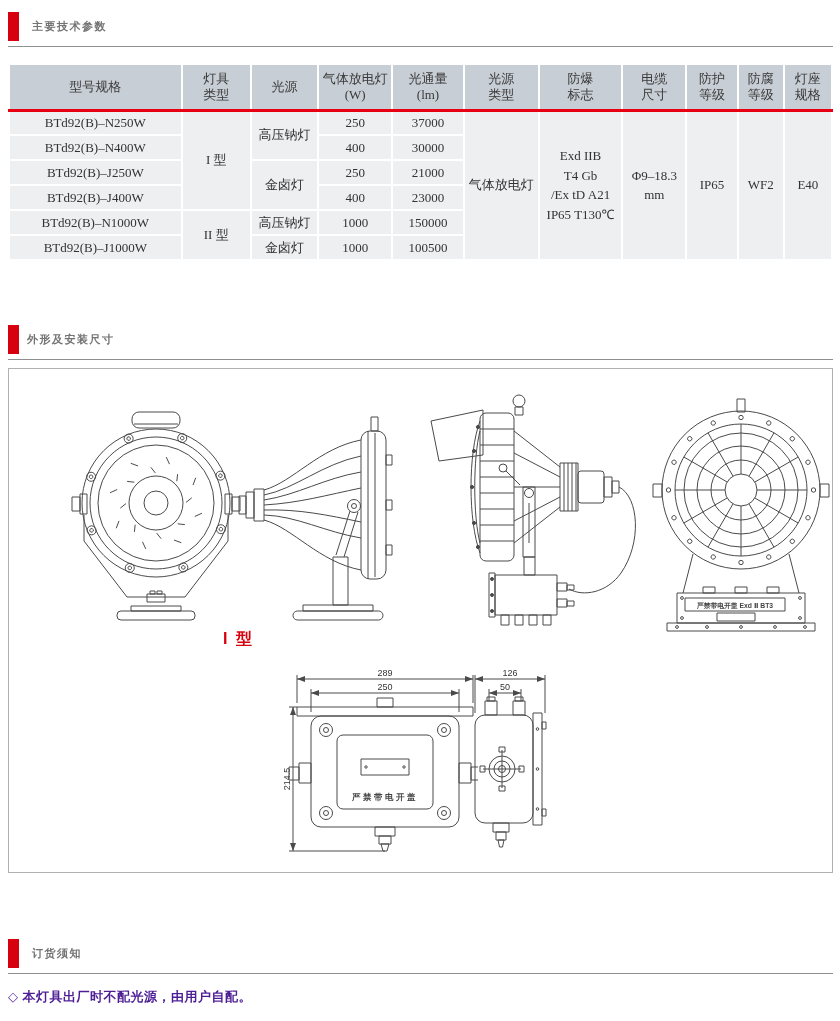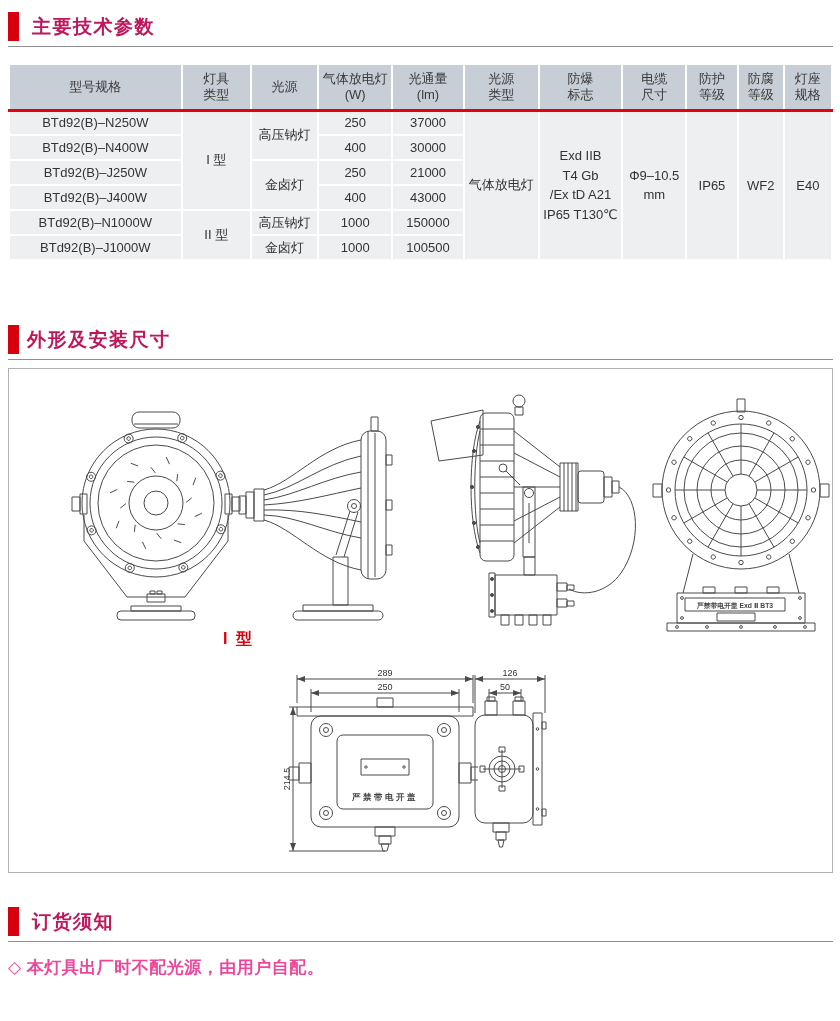--- a/index.html
+++ b/index.html
@@ -8,30 +8,30 @@
     width:840px; height:1021px; overflow:hidden; position:relative;
     font-family:"Liberation Sans","DejaVu Sans",sans-serif; color:#333;
   }
   
   .sec {
     display:flex; align-items:center; gap:13px;
     border-bottom:1px solid #8f8f8f;
     margin:0 7px 0 8px; padding-bottom:5px;
   }
   .sec .bar { width:11px; height:29px; background:var(--accent,#d7000f); flex:0 0 auto; }
-  .sec h2 { font-size:19px; font-weight:bold; color:#be185d; letter-spacing:1.5px; }
+  .sec h2 { font-size:11px; font-weight:bold; color:#737373; letter-spacing:1.5px; }
   #sec-tech  { margin-top:12px; }
   #sec-dim   { margin-top:64px;gap:8px; }
-  #sec-order { margin-top:34px; }
+  #sec-order { margin-top:66px; }
 
   
   table.tech {
     border-collapse:collapse; table-layout:fixed;
     width:825px; margin:16px 0 0 8px;
-    font-size:13px; text-align:center; color:#333;
+    font-size:13px; text-align:center; color:#333;font-family:Liberation Serif, serif;
   }
   table.tech th {
     background:#c8ced5; font-weight:400; height:46px;
     border:2px solid #fff; border-bottom:3px solid #e60012;
     white-space:pre-line; line-height:1.25; color:#3a3a3a;
   }
   table.tech td {
     background:#edeff1; height:25px;
     border:2px solid #fff;
   }
@@ -56,21 +56,21 @@
   }
   svg text {
     font-family:"Liberation Sans","DejaVu Sans",sans-serif;
     fill:#333; stroke:none;
   }
   .dim-num { font-size:9px; }
   .warn-sm { font-size:8.5px; font-weight:bold; letter-spacing:2.5px; fill:#444; }
   .warn-xs { font-size:6.8px; font-weight:bold; fill:#444; }
 
   .note {
-    margin:14px 0 0 8px; font-size:17px; font-weight:bold; color:#ec4899;
+    margin:14px 0 0 8px; font-size:13px; font-weight:bold; color:#4c1d95;
     letter-spacing:0.5px;
   }
 </style>
 </head>
 <body>
 
 <div class="sec" id="sec-tech">
   <span class="bar"></span>
   <h2>主要技术参数</h2>
 </div>
@@ -118,41 +118,41 @@
       <td>BTd92(B)–N250W</td>
       <td rowspan="4">I 型</td>
       <td rowspan="2">高压钠灯</td>
       <td>250</td>
       <td>37000</td>
       <td rowspan="6">气体放电灯</td>
       <td rowspan="6" class="pre">Exd IIB
 T4 Gb
 /Ex tD A21
 IP65 T130℃</td>
-      <td rowspan="6" class="pre">Φ9–10.5
+      <td rowspan="6" class="pre">Φ9–18.3
 mm</td>
       <td rowspan="6">IP65</td>
       <td rowspan="6">WF2</td>
       <td rowspan="6">E40</td>
     </tr>
     <tr>
       <td>BTd92(B)–N400W</td>
       <td>400</td>
       <td>30000</td>
     </tr>
     <tr>
       <td>BTd92(B)–J250W</td>
       <td rowspan="2">金卤灯</td>
       <td>250</td>
       <td>21000</td>
     </tr>
     <tr>
       <td>BTd92(B)–J400W</td>
       <td>400</td>
-      <td>43000</td>
+      <td>23000</td>
     </tr>
     <tr>
       <td>BTd92(B)–N1000W</td>
       <td rowspan="2">II 型</td>
       <td>高压钠灯</td>
       <td>1000</td>
       <td>150000</td>
     </tr>
     <tr>
       <td>BTd92(B)–J1000W</td>

